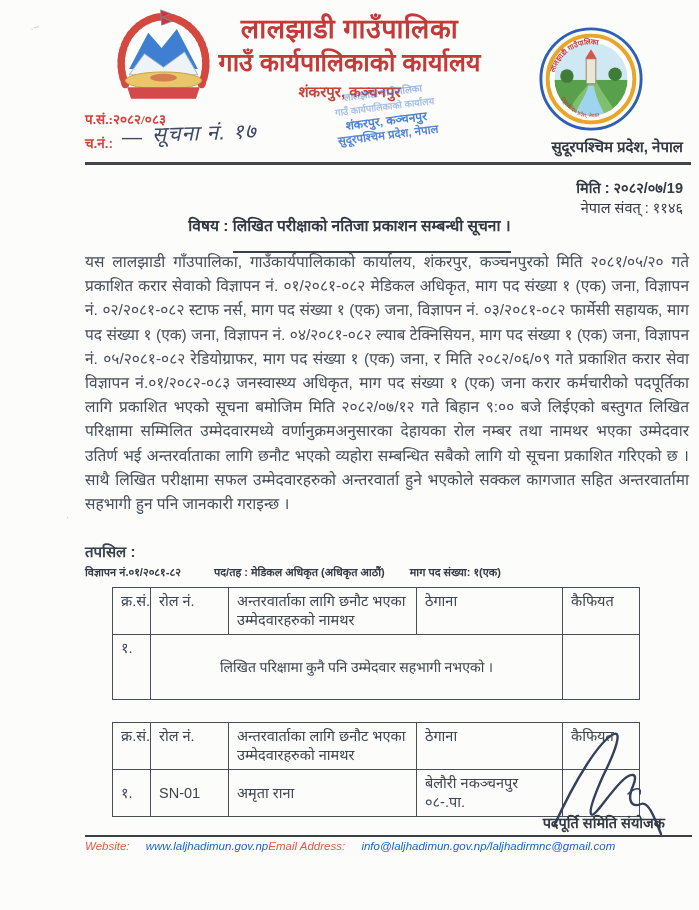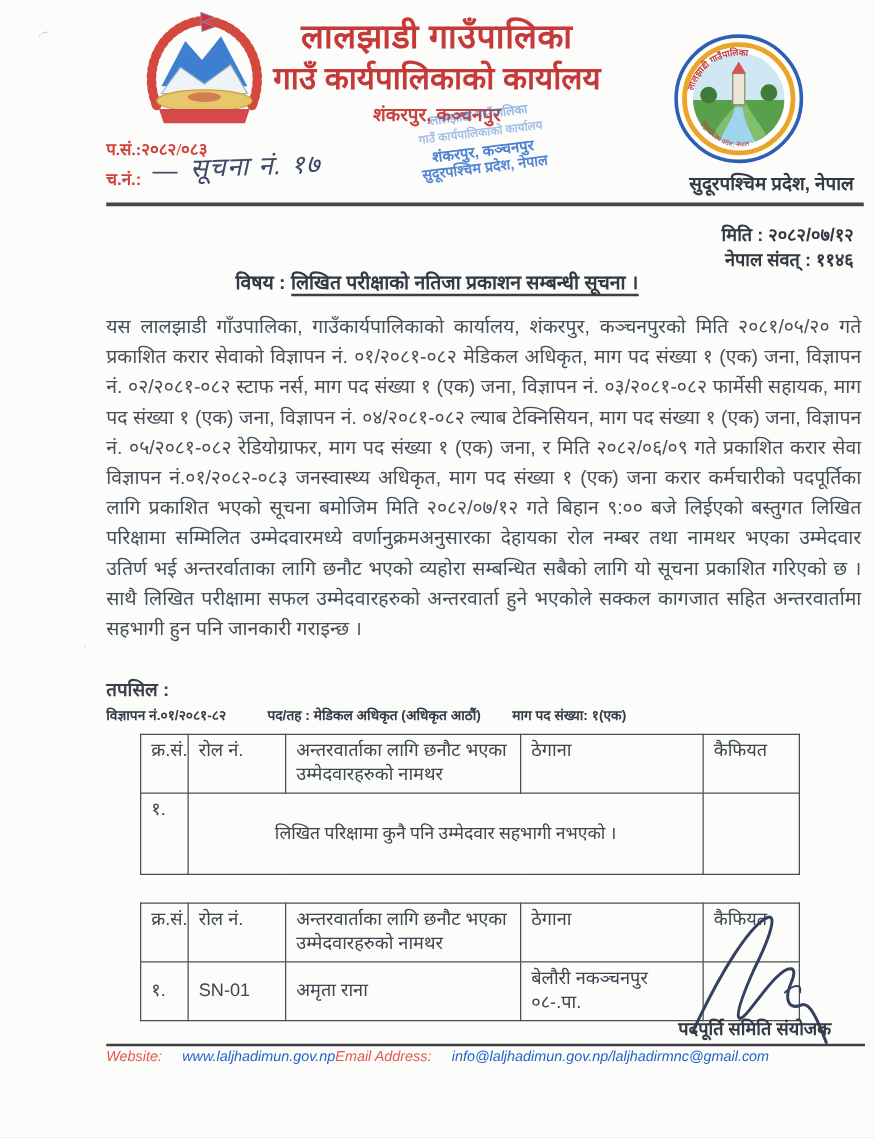--- a/index.html
+++ b/index.html
@@ -22,23 +22,23 @@
   .stamp .s4{font-size:11.5px;opacity:.88;}
   .emblem-left{top:8px;left:106px;}
   .emblem-right{top:26px;left:538px;}
   .ref-ps{top:110px;left:85px;color:#d2413a;font-size:13.5px;font-weight:bold;font-family:Liberation Serif, serif;}
   .ref-cn{top:134px;left:85px;color:#d2413a;font-size:13.5px;font-weight:bold;}
   .cn-dash{top:126px;left:122px;color:#3f4a66;font-size:20px;}
   .cn-hand{top:118px;left:152px;color:#3f4a66;font-size:21px;font-style:italic;transform:rotate(-2deg);letter-spacing:1px;}
   .province{top:136px;right:16px;color:#333a44;font-size:15px;font-weight:bold;}
   .rule1{top:162px;left:85px;width:606px;height:3px;background:#42464c;}
   .miti{top:177px;right:16px;color:#333a44;font-size:14.5px;font-weight:bold;}
-  .sambat{top:197px;right:16px;color:#333a44;font-size:14.5px;font-weight:bold;}
+  .sambat{top:197px;right:16px;color:#333a44;font-size:14.5px;font-weight:normal;}
   .subject{top:214px;left:0;width:100%;text-align:center;color:#333a44;font-size:15.5px;font-weight:bold;}
-  .subject .u{border-bottom:2px solid #3a414b;padding-bottom:0;}
+  .subject .u{border-bottom:2px solid #3a414b;padding-bottom:17px;}
   
   .body-para{top:250px;left:85px;width:604px;text-align:justify;font-size:15.5px;line-height:24.2px;color:#474f5a;}
   .tapasil{top:541px;left:85px;font-size:15px;font-weight:bold;color:#3a424c;}
   .ad-line{left:85px;width:606px;font-size:11px;font-weight:bold;color:#333b46;white-space:nowrap;}
   .ad1{top:564px;}
   .ad2{top:699px;}
   .ad-line .gap1{margin-right:30px;}
   .ad-line .gap2{margin-right:22px;}
   
   table.results{position:absolute;left:97px;width:527px;border-collapse:collapse;font-size:14.5px;color:#3d454f;table-layout:fixed;margin-left:15px;}
@@ -116,21 +116,21 @@
   </div>
 
   <div class="abs ref-ps">प.सं.:२०८२/०८३</div>
   <div class="abs ref-cn">च.नं.:</div>
   <div class="abs cn-dash">—</div>
   <div class="abs cn-hand">सूचना नं. १७</div>
   <div class="abs province">सुदूरपश्चिम प्रदेश, नेपाल</div>
 
   <div class="abs rule1"></div>
 
-  <div class="abs miti">मिति : २०८२/०७/१२</div>
+  <div class="abs miti">मिति : २०८२/०७/19</div>
   <div class="abs sambat">नेपाल संवत् : ११४६</div>
 
   <div class="abs subject">
     <span>विषय :</span>
     <span class="u">लिखित परीक्षाको नतिजा प्रकाशन सम्बन्धी सूचना ।</span>
   </div>
 
   <div class="abs body-para">यस लालझाडी गाँउपालिका, गाउँकार्यपालिकाको कार्यालय, शंकरपुर, कञ्चनपुरको मिति २०८१/०५/२० गते प्रकाशित करार सेवाको विज्ञापन नं. ०१/२०८१-०८२ मेडिकल अधिकृत, माग पद संख्या १ (एक) जना, विज्ञापन नं. ०२/२०८१-०८२ स्टाफ नर्स, माग पद संख्या १ (एक) जना, विज्ञापन नं. ०३/२०८१-०८२ फार्मेसी सहायक, माग पद संख्या १ (एक) जना, विज्ञापन नं. ०४/२०८१-०८२ ल्याब टेक्निसियन, माग पद संख्या १ (एक) जना, विज्ञापन नं. ०५/२०८१-०८२ रेडियोग्राफर, माग पद संख्या १ (एक) जना, र मिति २०८२/०६/०९ गते प्रकाशित करार सेवा विज्ञापन नं.०१/२०८२-०८३ जनस्वास्थ्य अधिकृत, माग पद संख्या १ (एक) जना करार कर्मचारीको पदपूर्तिका लागि प्रकाशित भएको सूचना बमोजिम मिति २०८२/०७/१२ गते बिहान ९:०० बजे लिईएको बस्तुगत लिखित परिक्षामा सम्मिलित उम्मेदवारमध्ये वर्णानुक्रमअनुसारका देहायका रोल नम्बर तथा नामथर भएका उम्मेदवार उतिर्ण भई अन्तरर्वाताका लागि छनौट भएको व्यहोरा सम्बन्धित सबैको लागि यो सूचना प्रकाशित गरिएको छ । साथै लिखित परीक्षामा सफल उम्मेदवारहरुको अन्तरवार्ता हुने भएकोले सक्कल कागजात सहित अन्तरवार्तामा सहभागी हुन पनि जानकारी गराइन्छ ।</div>
 
   <div class="abs tapasil">तपसिल :</div>

